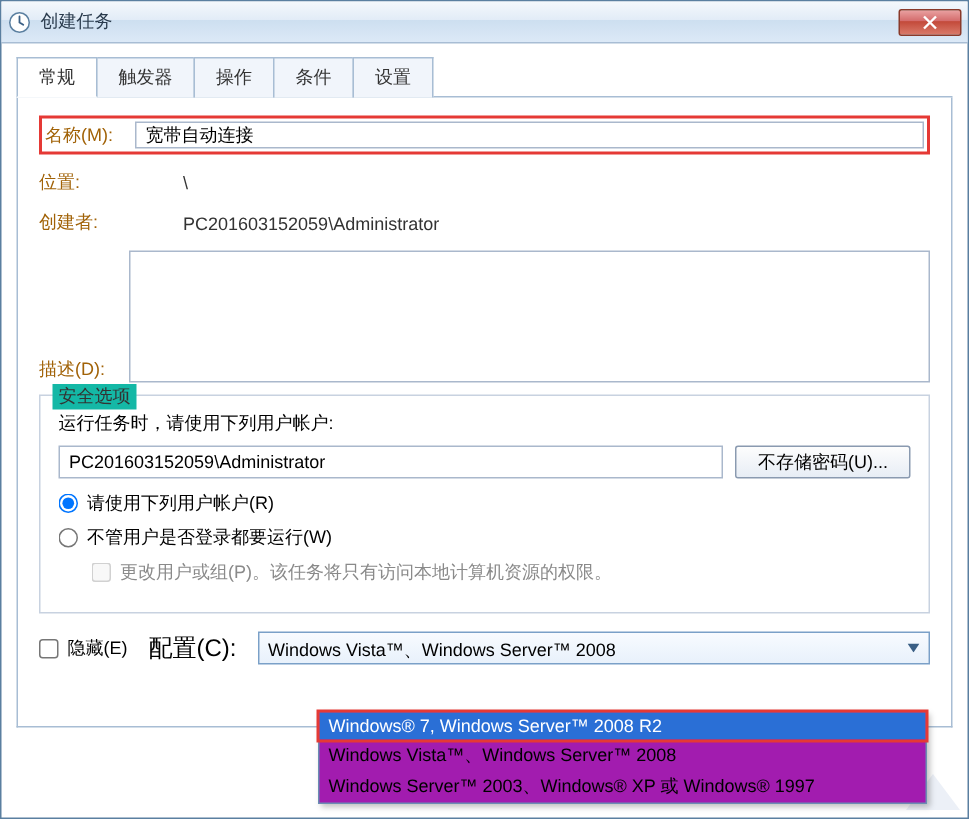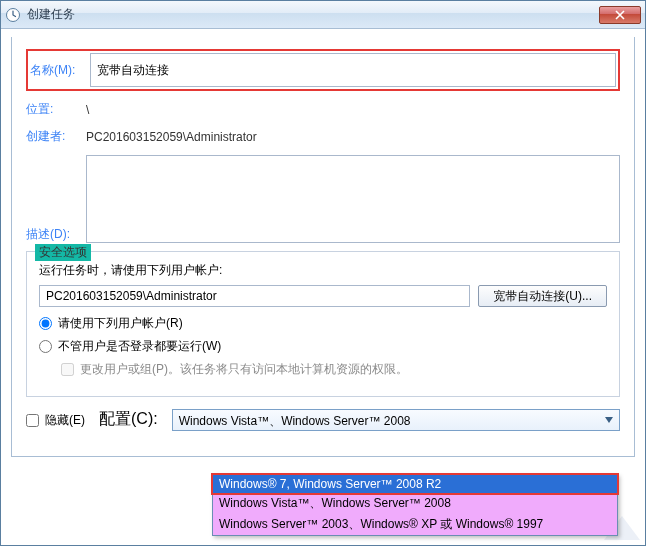--- a/index.html
+++ b/index.html
@@ -45,25 +45,25 @@
     
     .panel {
       border: 1px solid #a8bdd4;
       border-top: none;
       padding: 12px 14px 14px 14px;
       background: #fff;
       height: 420px;
       position: relative;
     }
     
-    .form-row { display: flex; align-items: center; margin-bottom: 10px; }
-    .form-label { width: 60px; color: #3b82f6; font-size: 12px;}
+    .form-row { display: flex; align-items: center; margin-bottom: 10px; gap: 36px; }
+    .form-label { width: 60px; color: #a16207; font-size: 12px;}
     .text-input {
       flex: 1;
-      height: 34px;
+      height: 18px;
       padding: 2px 6px;
       border: 1px solid #aab8cc;
       background: #fff;
       font-size: 12px;
       font-family: inherit;
     }
     .static-value { font-size: 12px; color: #333; }
     
     .name-highlight { border: 2px solid #e53935; padding: 2px; display: flex; align-items: center;}
     
@@ -109,21 +109,21 @@
       border: 1px solid #8a9ab0;
       background: linear-gradient(to bottom, #fdfdfd, #e7edf5);
       font-size: 12px;
       border-radius: 2px;
       cursor: default;
     }
     .radio-row, .check-row { display: flex; align-items: center; margin: 6px 0; font-size: 12px;}
     .radio-row input, .check-row input { margin-right: 6px;}
     .indented { margin-left: 22px; color: #8a8a8a;}
     
-    .bottom-row { display: flex; margin-top: 12px; gap: 14px;}
+    .bottom-row { display: flex; align-items: center; margin-top: 12px; gap: 14px;}
     .config-label { font-size: 16px;}
     .combo {
       flex: 1;
       height: 22px;
       border: 1px solid #7aa0c8;
       background: linear-gradient(to bottom,#f8fbff,#e8f1fb);
       padding: 3px 22px 3px 6px;
       font-size: 12px;
       position: relative;
     }
@@ -132,21 +132,21 @@
       width: 16px; height: 16px;
       display:flex; align-items:center; justify-content:center;
     }
     
     .dropdown {
       position: absolute;
       left: 212px;
       right: 28px;
       bottom: 44px;
       border: 1px solid #6a8db3;
-      background: #f0abfc;
+      background: #a21caf;
       box-shadow: 2px 2px 4px rgba(0,0,0,0.25);
       z-index: 10;
     }
     .dropdown-item {
       padding: 2px 6px;
       font-size: 12px;
       white-space: nowrap;
     }
     .dropdown-item.selected {
       background: #2a6fd6;
@@ -177,20 +177,27 @@
     </span>
     <span class="titlebar-title">创建任务</span>
     <div class="close-btn">
       <svg viewBox="0 0 10 10">
           <path d="M1 1l8 8M9 1l-8 8" stroke="#fff" stroke-width="1.6"></path>
         </svg>
     </div>
   </div>
 
   <div class="content">
+    <div class="tabs">
+      <div class="tab active">常规</div>
+      <div class="tab">触发器</div>
+      <div class="tab">操作</div>
+      <div class="tab">条件</div>
+      <div class="tab">设置</div>
+    </div>
 
     <div class="panel">
 
       <div class="name-highlight">
         <span class="form-label">名称(M):</span>
         <input class="text-input" type="text" value="宽带自动连接" style="">
       </div>
 
       <div class="form-row" style="margin-top:10px;">
         <span class="form-label">位置:</span>
@@ -207,21 +214,21 @@
         <textarea class="desc-area" style=""></textarea>
       </div>
 
       <div class="security-group">
         <span class="group-title">安全选项</span>
         <div class="sec-row" style="margin-bottom:6px;">
           <span>运行任务时，请使用下列用户帐户:</span>
         </div>
         <div class="sec-row">
           <div class="user-display">PC201603152059\Administrator</div>
-          <button class="win-btn">宽带自动连接(U)...</button>
+          <button class="win-btn">不存储密码(U)...</button>
         </div>
         <div class="radio-row">
           <input type="radio" checked="" style="">
           <span>请使用下列用户帐户(R)</span>
         </div>
         <div class="radio-row">
           <input type="radio" style="">
           <span>不管用户是否登录都要运行(W)</span>
         </div>
         <div class="check-row indented">

